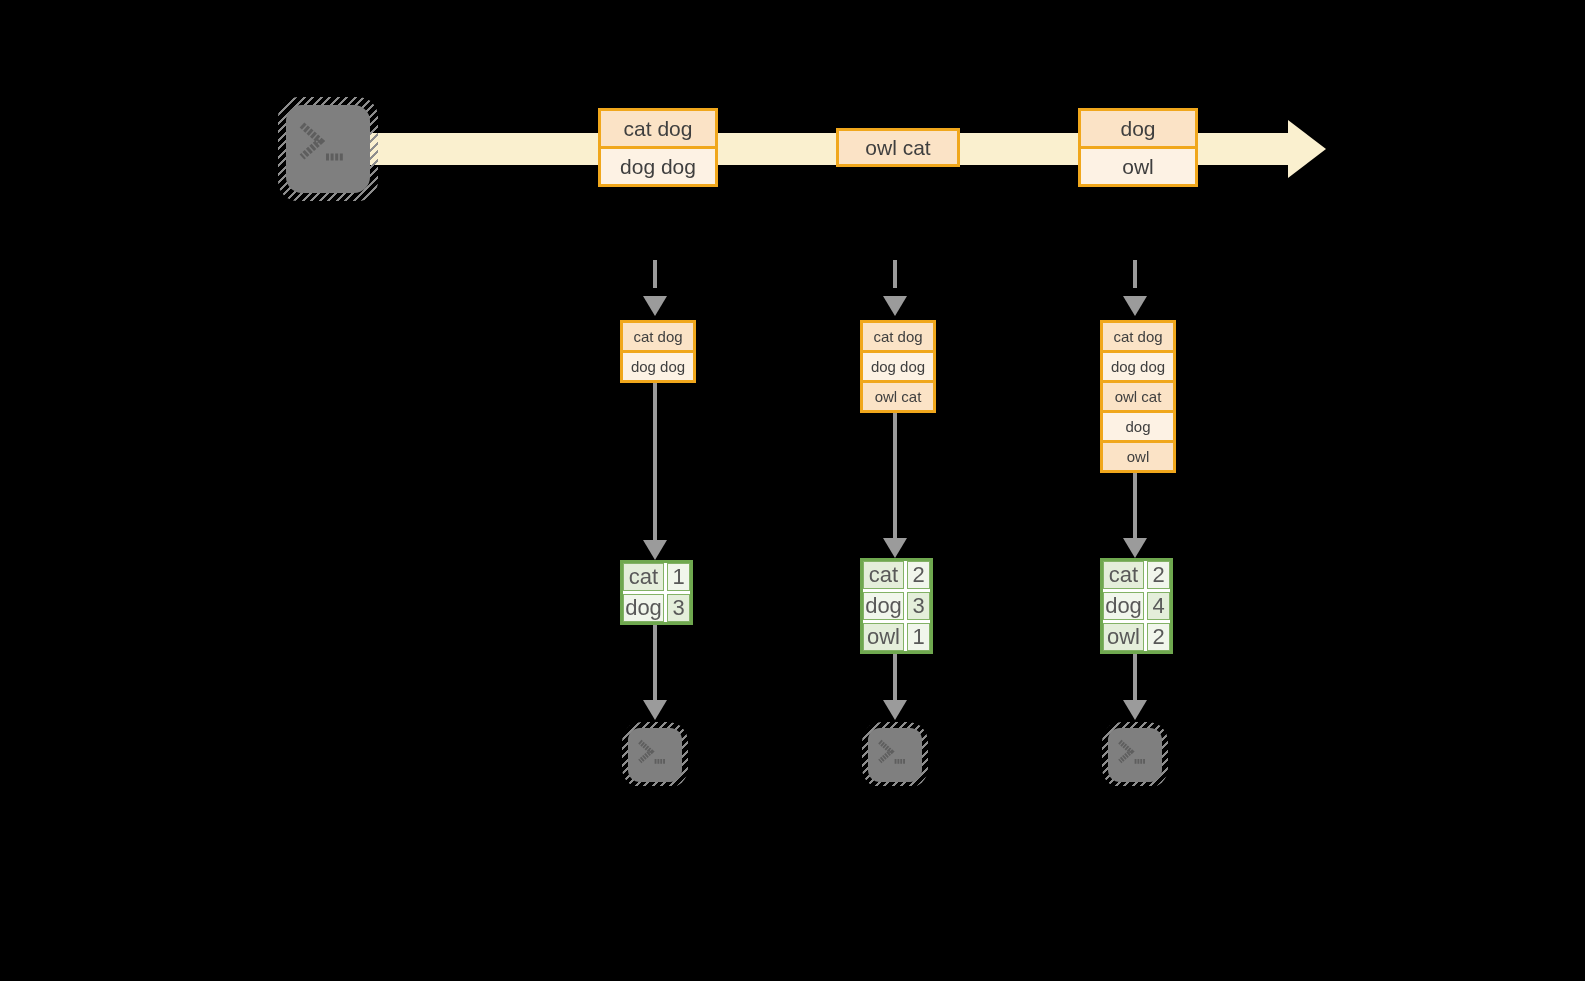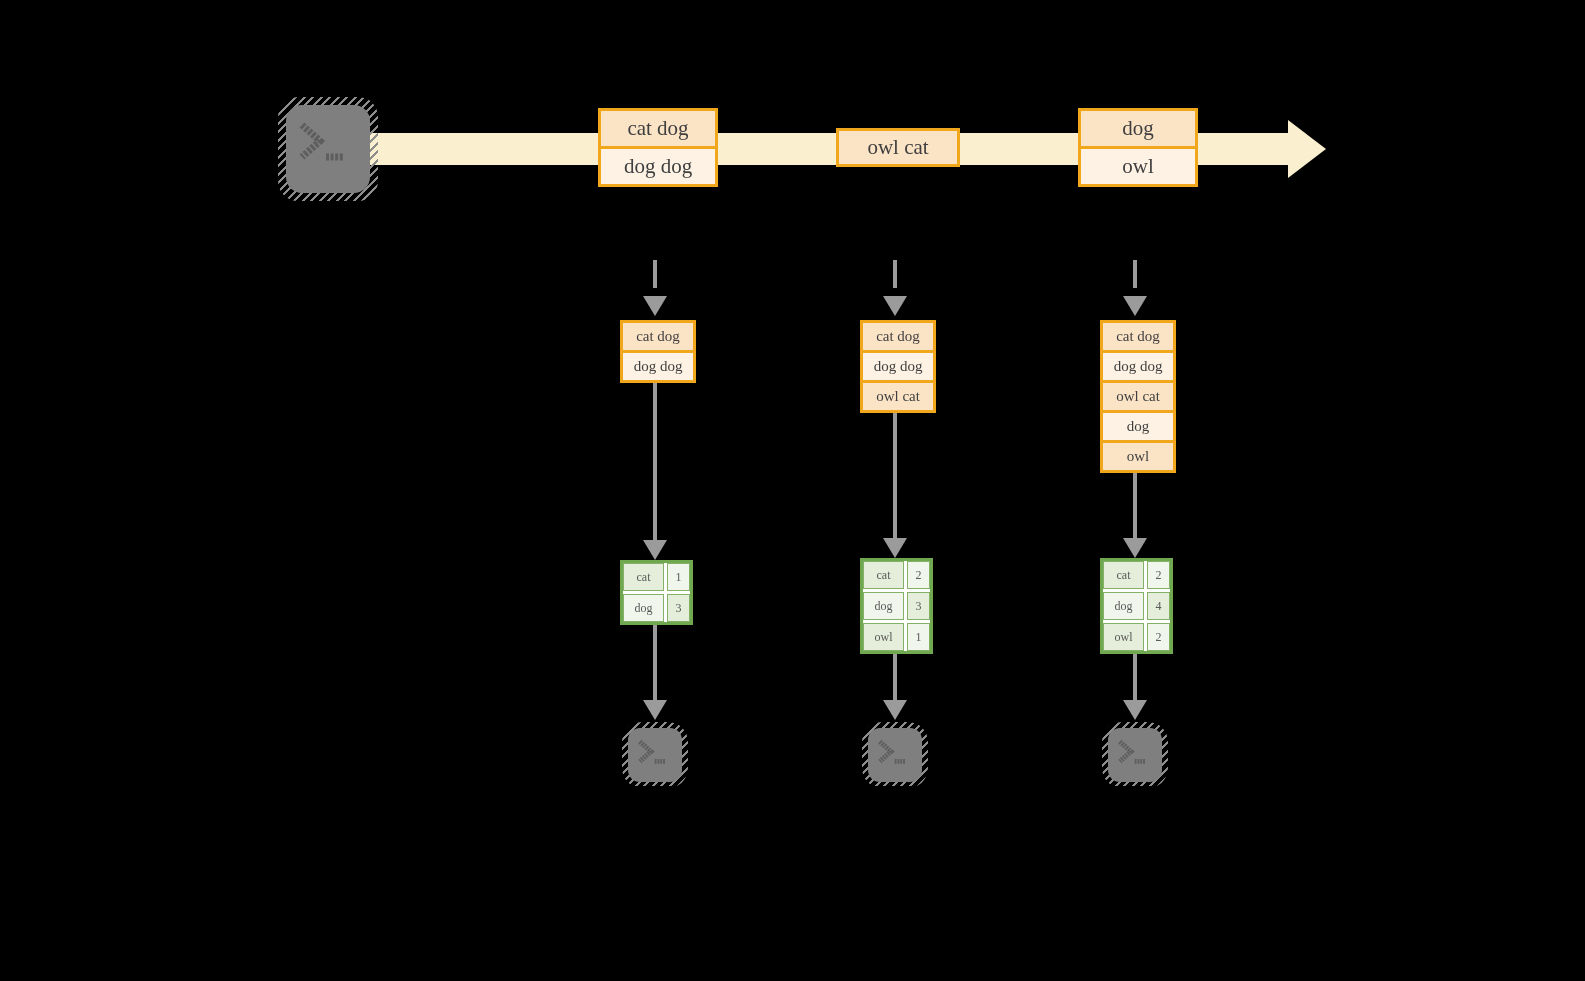--- a/index.html
+++ b/index.html
@@ -1,18 +1,18 @@
 <!DOCTYPE html>
 <html><head>
 <meta charset="utf-8">
 <style>
   html,body{margin:0;padding:0;background:#000;}
   .canvas{
     position:relative;width:1585px;height:786px;background:#000000;overflow:hidden;
-    font-family:Liberation Serif, serif;
+    font-family:Liberation Sans, sans-serif;
   }
   
   .stream-band{position:absolute;left:350px;top:133px;width:938px;height:32px;background:#faf0cf;}
   .stream-head{position:absolute;left:1288px;top:120px;width:0;height:0;
     border-top:29px solid transparent;border-bottom:29px solid transparent;border-left:38px solid #faf0cf;}
   
   .obox{position:absolute;border:3px solid #f0a71c;background:#fdf2e4;z-index:3;}
   .obox .orow{display:flex;align-items:center;justify-content:center;
     color:#3f3f3f;background:#fdf2e4;}
   .obox .orow + .orow{border-top:3px solid #f0a71c;}
@@ -37,21 +37,21 @@
     border-left:12px solid transparent;border-right:12px solid transparent;border-top:20px solid #9b9b9b;}
   .z7{z-index:7;}
   
   .query-label{position:absolute;left:693px;top:462px;width:424px;height:41px;background:#ffffff;
     z-index:5;display:flex;align-items:center;justify-content:center;
     font-size:30px;color:#161616;letter-spacing:0.5px;}
   
   .gtable{position:absolute;border:3px solid #6fa84f;background:#ffffff;
     display:grid;grid-template-columns:41px 23px;gap:3px;z-index:4;}
   .gtable .cell{height:28px;display:flex;align-items:center;justify-content:center;
-    font-size:12px;color:#595959;border:1px solid #83b266;box-sizing:border-box;}
+    font-size:22px;color:#595959;border:1px solid #83b266;box-sizing:border-box;}
   .cell-a{background:#e4eeda;}
   .cell-b{background:#f1f6ec;}
   .table1{left:620px;top:560px;}
   .table2{left:860px;top:558px;}
   .table3{left:1100px;top:558px;}
   
   .term{position:absolute;border-radius:20px;
     background:repeating-linear-gradient(135deg,#8d8d8d 0 2px,transparent 2px 6px);}
   .term-inner{position:absolute;background:#7f7f7f;border-radius:16px;}
   .term-big{left:278px;top:97px;width:100px;height:104px;z-index:4;}

